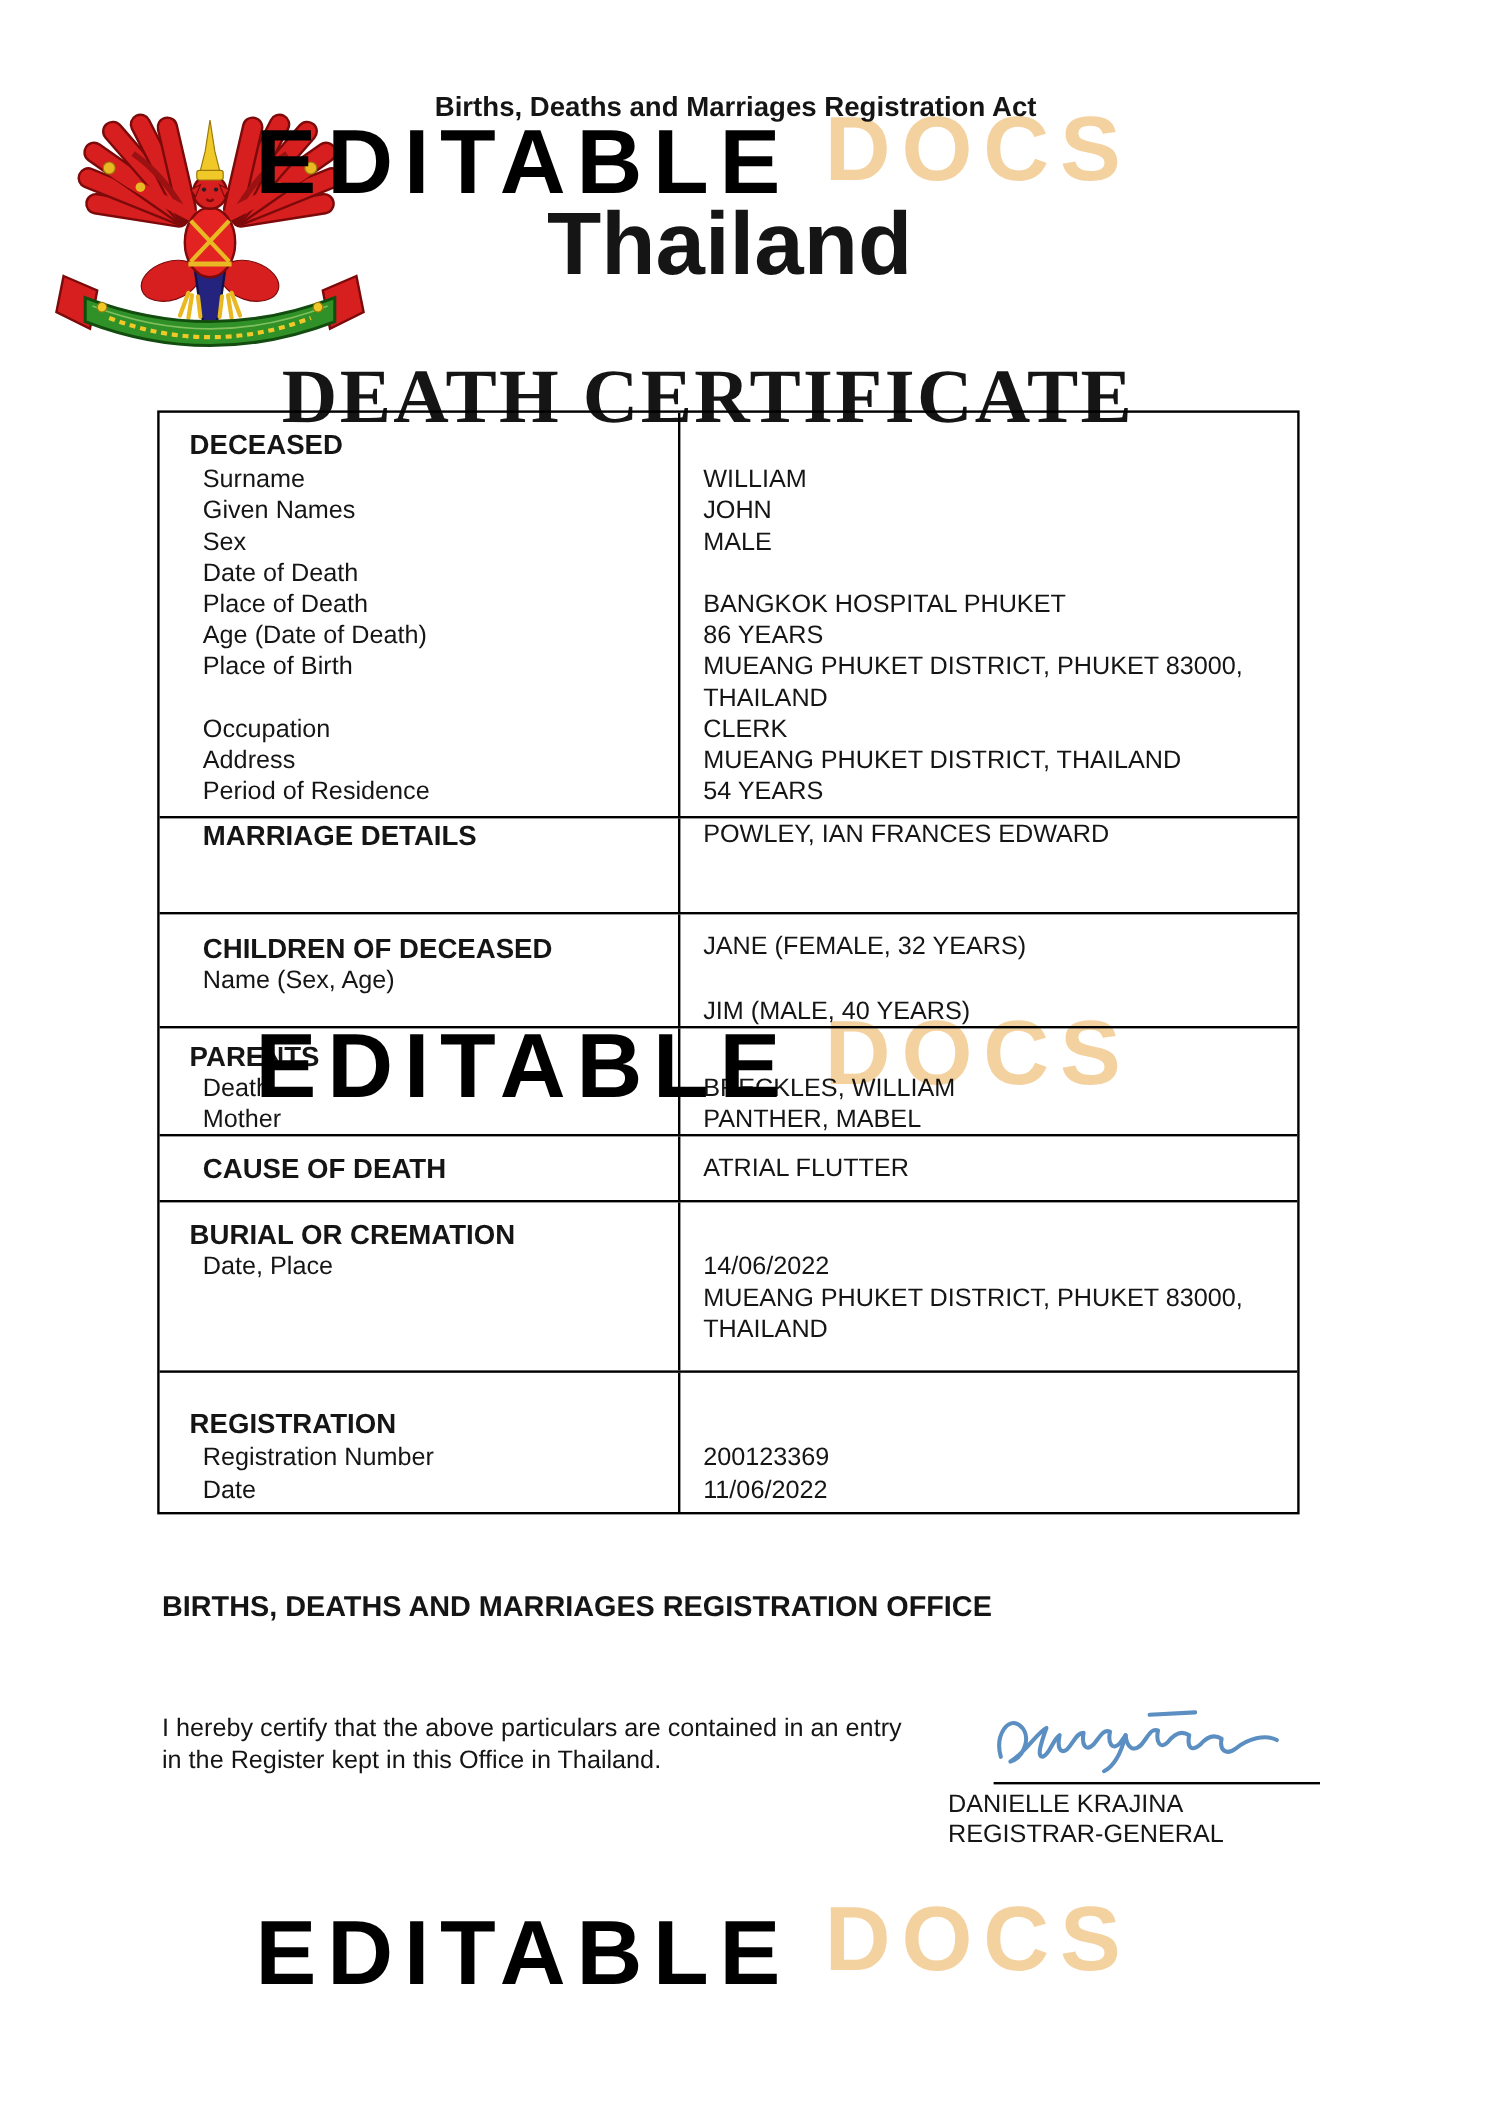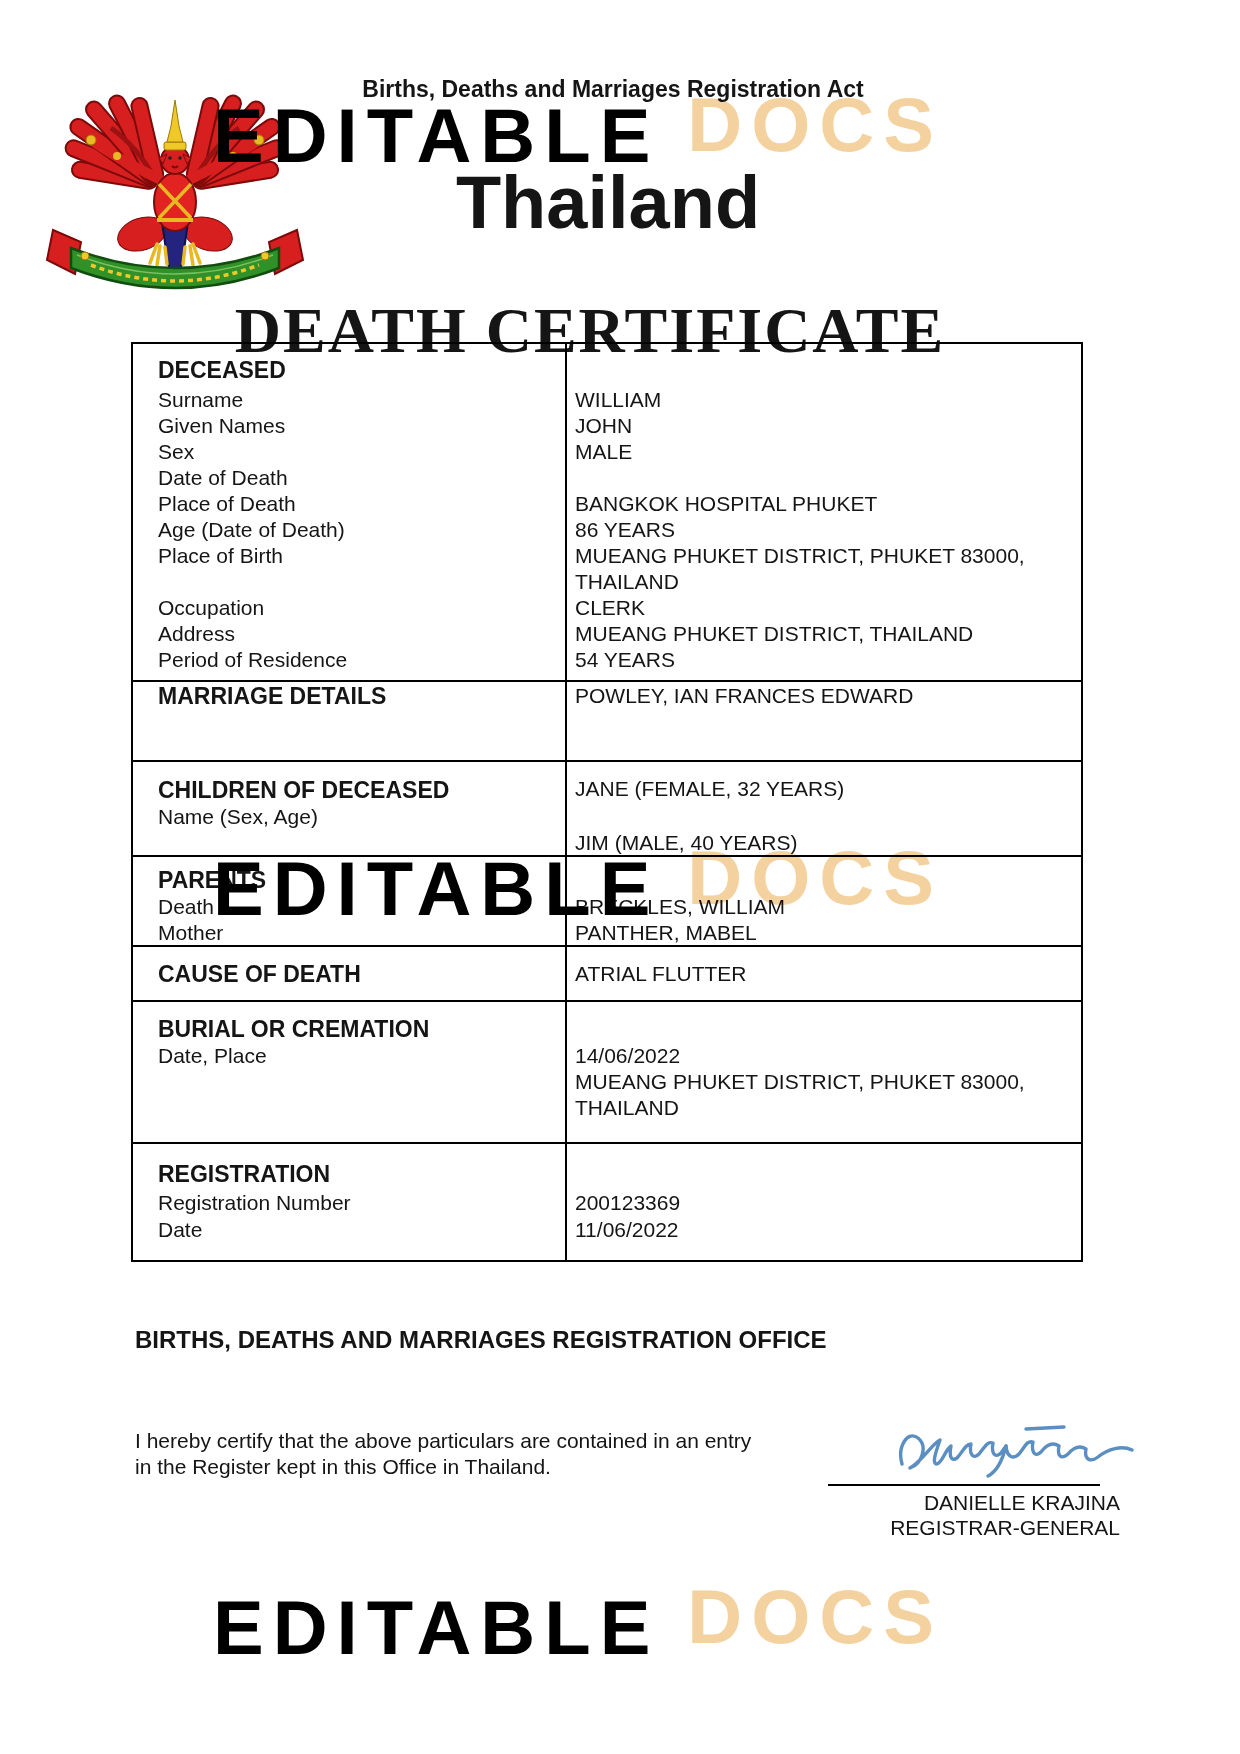--- a/index.html
+++ b/index.html
@@ -28,40 +28,40 @@
   
   .cert-table{
     position:absolute;left:131px;top:342px;width:952px;height:920px;
     border:2px solid #000;box-sizing:border-box;z-index:2;
   }
   .trow{position:relative;box-sizing:border-box;border-bottom:2px solid #000;
     font-size:21px;line-height:26px;}
   .trow:last-child{border-bottom:none;}
   .trow::after{content:"";position:absolute;left:432px;top:0;bottom:0;width:2px;background:#000;}
   .sec-heading{font-size:23px;font-weight:bold;padding-left:25px;line-height:28px;}
-  .pair{display:flex;}
+  .pair{display:flex;margin-left:11px;}
   .pair .pl{width:432px;flex:none;box-sizing:border-box;padding-left:25px;}
   .pair .pv{flex:1;box-sizing:border-box;padding-left:10px;padding-right:14px;}
   .pair .pl.hd{font-size:23px;font-weight:bold;line-height:28px;}
   .row-deceased{height:338px;padding-top:12px;}
   .row-deceased .sec-heading{margin-bottom:3px;}
   .row-marriage{height:80px;display:flex;align-items:flex-start;}
   .row-marriage .pair{width:100%;align-items:center;}
   .row-children{height:95px;padding-top:14px;}
   .row-parents{height:90px;padding-top:9px;}
   .row-cause{height:55px;display:flex;align-items:center;}
   .row-cause .pair{width:100%;align-items:center;}
   .row-burial{height:142px;padding-top:13px;}
-  .row-registration{height:116px;padding-top:16px;}
+  .row-registration{height:116px;padding-top:28px;}
   .row-registration .sec-heading{margin-bottom:2px;}
   .row-registration .pair{margin-top:1px;}
   
   .office-title{position:absolute;left:135px;top:1326px;font-size:24px;font-weight:bold;z-index:2;}
   .certify{position:absolute;left:135px;top:1428px;width:660px;font-size:21px;line-height:26px;z-index:2;}
-  .sig-block{position:absolute;left:790px;top:1420px;width:330px;z-index:2;text-align:right;}
+  .sig-block{position:absolute;left:790px;top:1420px;width:330px;z-index:2;text-align:left;}
   .sig-art{position:relative;left:30px;width:262px;height:58px;}
   .sig-line{border-top:2px solid #000;margin:2px 20px 0 38px;}
   .sig-name{font-size:21px;line-height:25px;margin-top:4px;}
   .sig-title{font-size:21px;line-height:25px;}
 </style>
 </head>
 <body>
 
 <div class="page">
 

